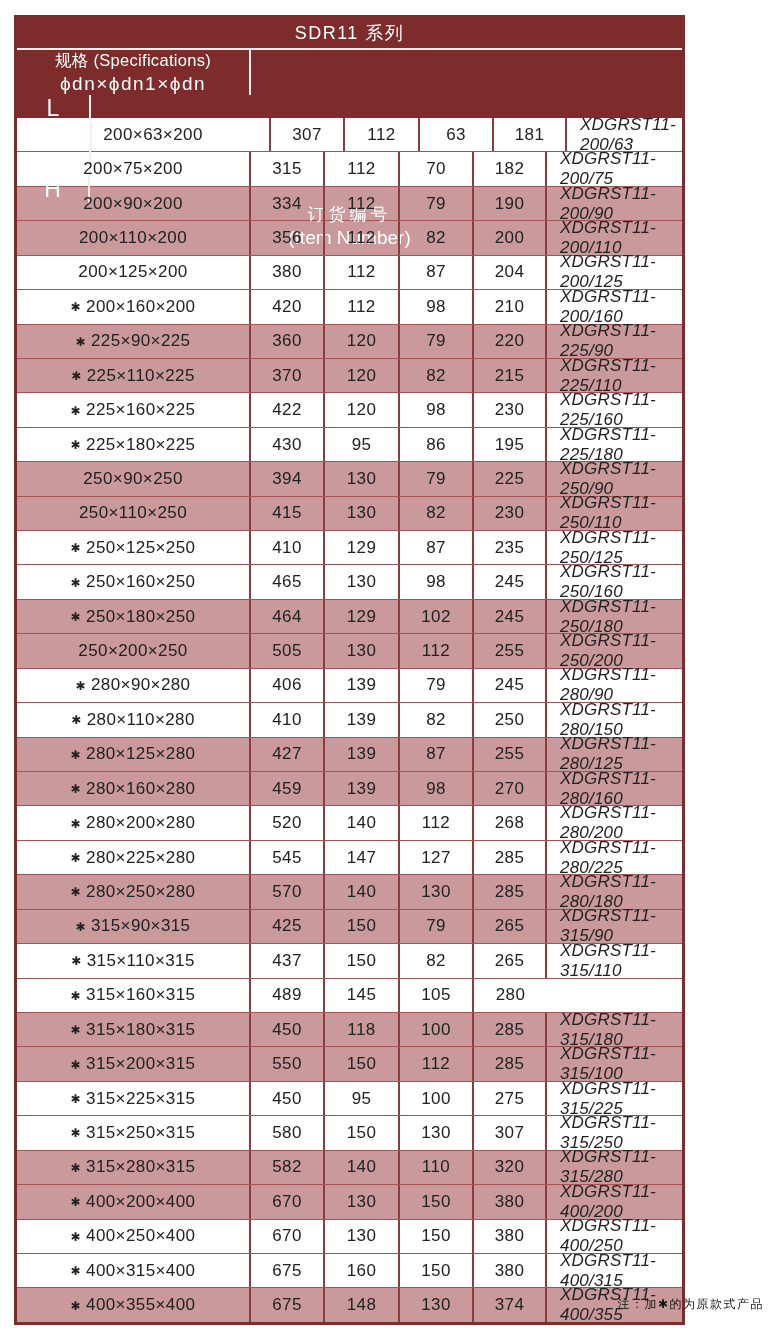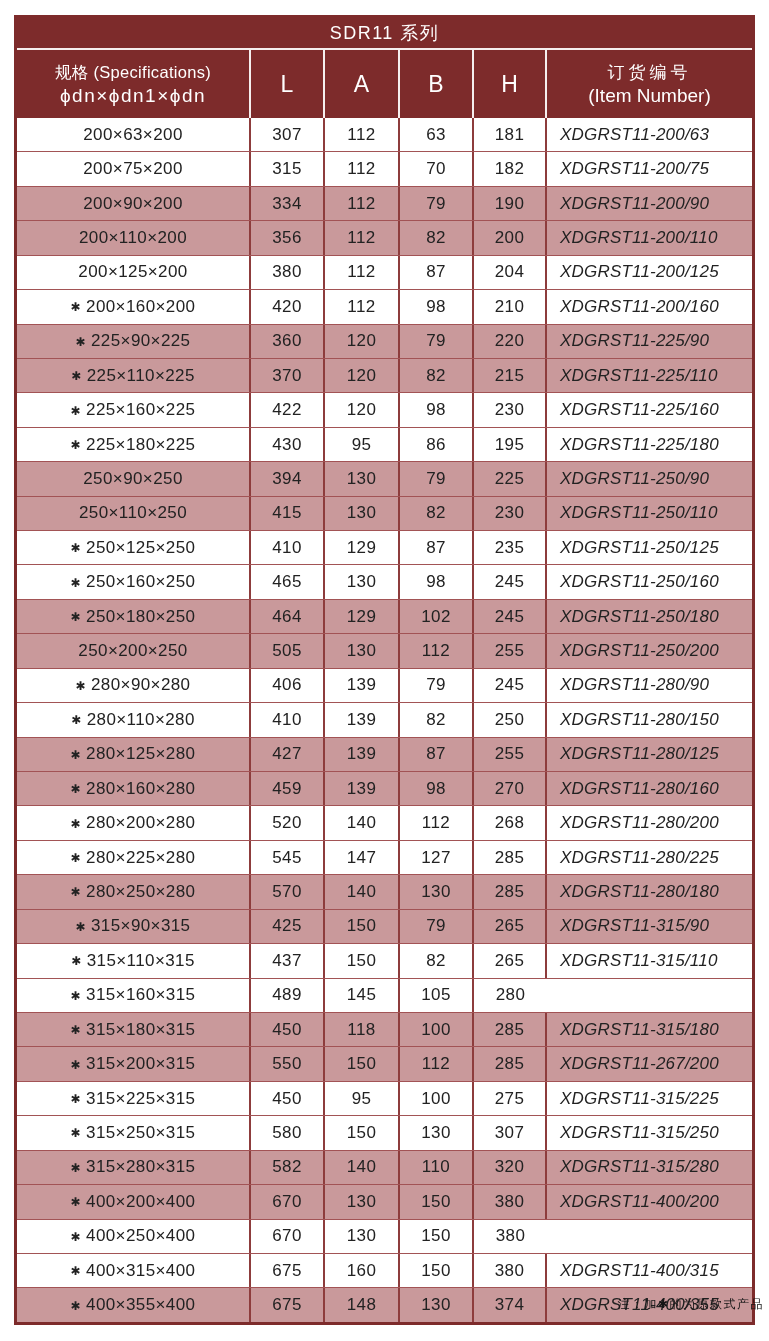--- a/index.html
+++ b/index.html
@@ -11,31 +11,31 @@
     --header-text: #ffffff;
   }
   * { margin: 0; padding: 0; }
   html, body { background: #ffffff; }
   body {
     width: 769px; height: 1341px; position: relative;
     font-family: "Liberation Sans", "DejaVu Sans", sans-serif;
     overflow: hidden;
   }
   .tbl {
-    position: absolute; left: 14px; top: 15px; width: 741px;
+    position: absolute; left: 14px; top: 15px; width: 671px;
     border: 3px solid var(--maroon); box-sizing: border-box;
     background: #fff;
   }
   .title {
     background: var(--maroon); color: var(--header-text);
     height: 30px; line-height: 31px; text-align: center;
     font-size: 18px; letter-spacing: 1.5px; font-weight: 500;
     border-bottom: 2px solid #f6efef;
   }
-  .head { display: flex; background: var(--maroon); color: var(--header-text); height: 68px; }
+  .head { display: flex; background: var(--maroon); color: var(--header-text); height: 68px; flex-direction: column; }
   .c { box-sizing: border-box; }
   .head > .c {
     border-right: 2px solid #f6efef;
     display: flex; flex-direction: column; justify-content: center; align-items: center;
   }
   .head > .c:last-child { border-right: none; }
   .w-spec { width: 234px; }
   .w-l { width: 74px; }
   .w-a { width: 75px; }
   .w-b { width: 74px; }
@@ -43,21 +43,21 @@
   .w-item { flex: 1; }
   .big { font-size: 23px; font-weight: 400; }
   .spec-l1 { font-size: 16.5px; letter-spacing: 0.3px; }
   .spec-l2 { font-size: 19px; letter-spacing: 1.5px; margin-top: 1px; }
   .item-l1 { font-size: 17px; letter-spacing: 4px; }
   .item-l2 { font-size: 19px; margin-top: 1px; }
   .tbody .row {
     display: flex; height: 33.43px; background: #ffffff;
     border-top: 1px solid var(--border-light);
   }
-  .tbody .row:first-child { border-top: none; }
+  .tbody .row:first-child { border-top: none; margin-left: 20px; }
   .tbody .row.pink { background: var(--row-pink); }
   .row > .c {
     border-right: 2px solid var(--border-dark);
     display: flex; align-items: center; justify-content: center;
     font-size: 17px; color: var(--text); letter-spacing: 0.4px;
   }
   .row > .c:last-child { border-right: none; }
   .row > .item { justify-content: flex-start; padding-left: 13px; letter-spacing: 0.2px; font-style: italic; }
   .star { font-size: 12px; margin-right: 5px; position: relative; top: 0.5px; }
   .note {
@@ -378,21 +378,21 @@
       </div>
       <div class="row pink">
         <div class="c w-spec spec">
           <span class="star">✱</span>
           <span>315×200×315</span>
         </div>
         <div class="c w-l num">550</div>
         <div class="c w-a num">150</div>
         <div class="c w-b num">112</div>
         <div class="c w-h num">285</div>
-        <div class="c w-item item">XDGRST11-267/200</div>
+        <div class="c w-item item">XDGRST11-315/100</div>
       </div>
       <div class="row">
         <div class="c w-spec spec">
           <span class="star">✱</span>
           <span>315×225×315</span>
         </div>
         <div class="c w-l num">450</div>
         <div class="c w-a num">95</div>
         <div class="c w-b num">100</div>
         <div class="c w-h num">275</div>
@@ -433,20 +433,21 @@
       </div>
       <div class="row">
         <div class="c w-spec spec">
           <span class="star">✱</span>
           <span>400×250×400</span>
         </div>
         <div class="c w-l num">670</div>
         <div class="c w-a num">130</div>
         <div class="c w-b num">150</div>
         <div class="c w-h num">380</div>
+        <div class="c w-item item">XDGRST11-400/250</div>
       </div>
       <div class="row">
         <div class="c w-spec spec">
           <span class="star">✱</span>
           <span>400×315×400</span>
         </div>
         <div class="c w-l num">675</div>
         <div class="c w-a num">160</div>
         <div class="c w-b num">150</div>
         <div class="c w-h num">380</div>

